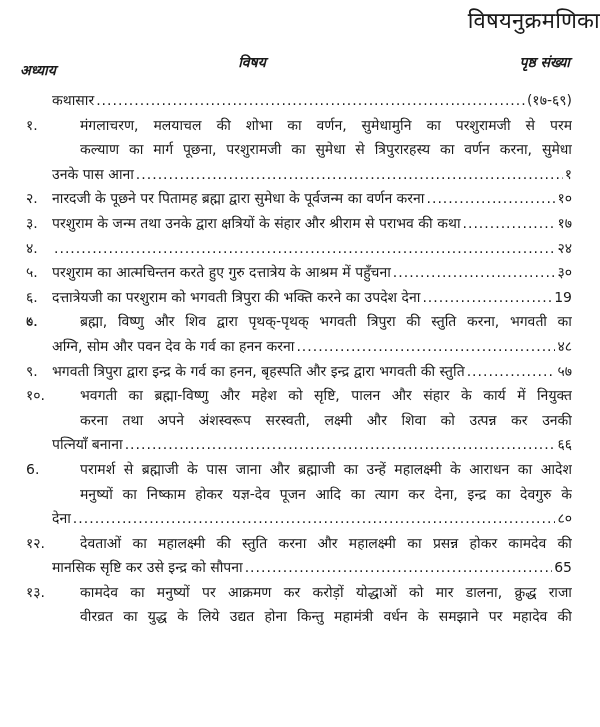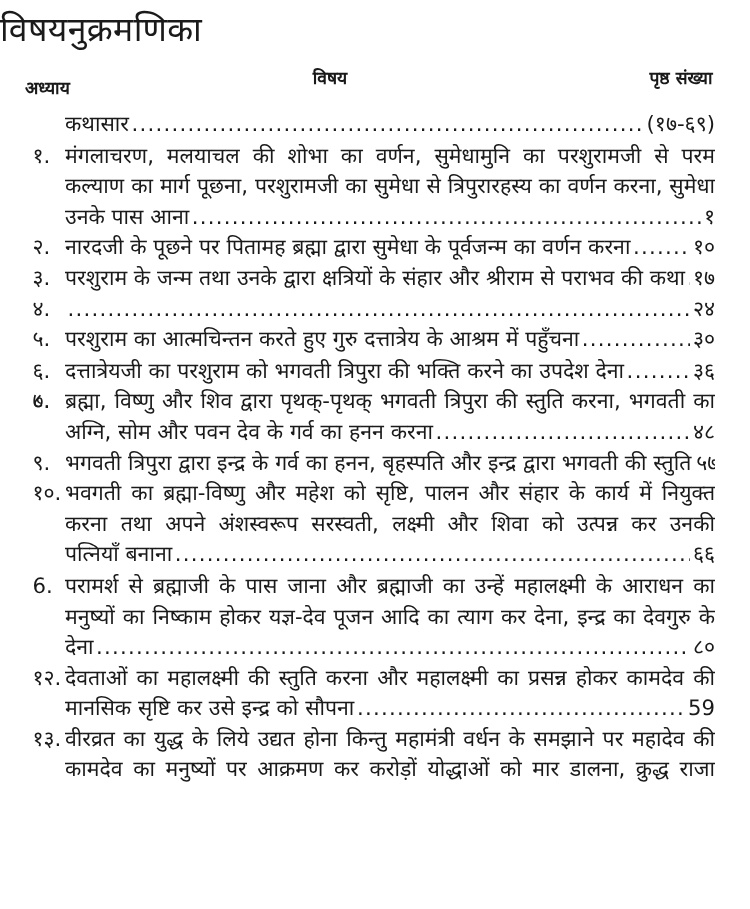--- a/index.html
+++ b/index.html
@@ -3,33 +3,33 @@
 <meta charset="utf-8">
 <style>
   html, body { margin:0; padding:0; }
   body {
     width:600px; height:727px; overflow:hidden;
     background:#ffffff; color:#1a1a1a;
     font-family:"DejaVu Sans", "Liberation Sans", sans-serif;
     position:relative;
   }
   .title {
-    position:absolute; left:0; top:4px; width:600px; text-align:left;
-    font-size:27px; font-weight:normal; letter-spacing:0.3px;
+    position:absolute; left:0; top:4px; width:600px; text-align:right;
+    font-size:22px; font-weight:normal; letter-spacing:0.3px;
   }
-  .hdr { position:absolute; top:56px; font-size:14px; font-weight:bold; }
+  .hdr { position:absolute; top:56px; font-size:14px; font-weight:bold;font-style:italic; }
   .hdr.adhyay { left:20px; top:60px; }
-  .hdr.vishay { left:12px; width:504px; text-align:center; top:52px; }
+  .hdr.vishay { left:0; width:504px; text-align:center; top:52px; }
   .hdr.prishth { right:30px; top:52px; }
   .toc { position:absolute; left:0; top:88px; width:600px; }
-  .entry { position:relative; font-size:17px; line-height:24.6px; }
+  .entry { position:relative; font-size:14px; line-height:24.6px; }
   .num { position:absolute; left:26px; top:0; width:26px; }
   .lines { margin-left:52px; width:520px; }
   .line { white-space:nowrap; overflow:hidden; height:24.6px; }
-  .line.justify { text-align:justify; text-align-last:justify; white-space:normal; }
+  .line.justify { text-align:justify; text-align-last:justify; white-space:normal;margin-left:28px; }
   .leader { display:flex; align-items:baseline; white-space:nowrap; }
   .leader .txt { flex:0 0 auto; }
   .leader .dots { flex:1 1 auto; overflow:hidden; letter-spacing:1px; margin:0 2px; }
   .leader .dots::before { content:"................................................................................................................................................................"; }
   .leader .pg { flex:0 0 auto; }
 </style>
 </head>
 <body>
 
 <div class="title">विषयनुक्रमणिका</div>
@@ -98,21 +98,21 @@
             <span class="pg">३०</span>
           </div>
         </div>
       </div>
       <div class="entry">
         <span class="num">६.</span>
         <div class="lines">
           <div class="line leader">
             <span class="txt">दत्तात्रेयजी का परशुराम को भगवती त्रिपुरा की भक्ति करने का उपदेश देना</span>
             <span class="dots"></span>
-            <span class="pg">३६</span>
+            <span class="pg">19</span>
           </div>
         </div>
       </div>
       <div class="entry">
         <span class="num">७.</span>
       </div>
       <div class="entry">
         <span class="num">८.</span>
         <div class="lines">
           <div class="line justify">ब्रह्मा, विष्णु और शिव द्वारा पृथक्-पृथक् भगवती त्रिपुरा की स्तुति करना, भगवती का</div>
@@ -157,25 +157,25 @@
           </div>
         </div>
       </div>
       <div class="entry">
         <span class="num">१२.</span>
         <div class="lines">
           <div class="line justify">देवताओं का महालक्ष्मी की स्तुति करना और महालक्ष्मी का प्रसन्न होकर कामदेव की</div>
           <div class="line leader">
             <span class="txt">मानसिक सृष्टि कर उसे इन्द्र को सौपना</span>
             <span class="dots"></span>
-            <span class="pg">59</span>
+            <span class="pg">65</span>
           </div>
         </div>
       </div>
       <div class="entry">
         <span class="num">१३.</span>
         <div class="lines">
+          <div class="line justify">कामदेव का मनुष्यों पर आक्रमण कर करोड़ों योद्धाओं को मार डालना, क्रुद्ध राजा</div>
           <div class="line justify">वीरव्रत का युद्ध के लिये उद्यत होना किन्तु महामंत्री वर्धन के समझाने पर महादेव की</div>
-          <div class="line justify">कामदेव का मनुष्यों पर आक्रमण कर करोड़ों योद्धाओं को मार डालना, क्रुद्ध राजा</div>
         </div>
       </div>
     </div>
 </div>
 
 </body></html>

